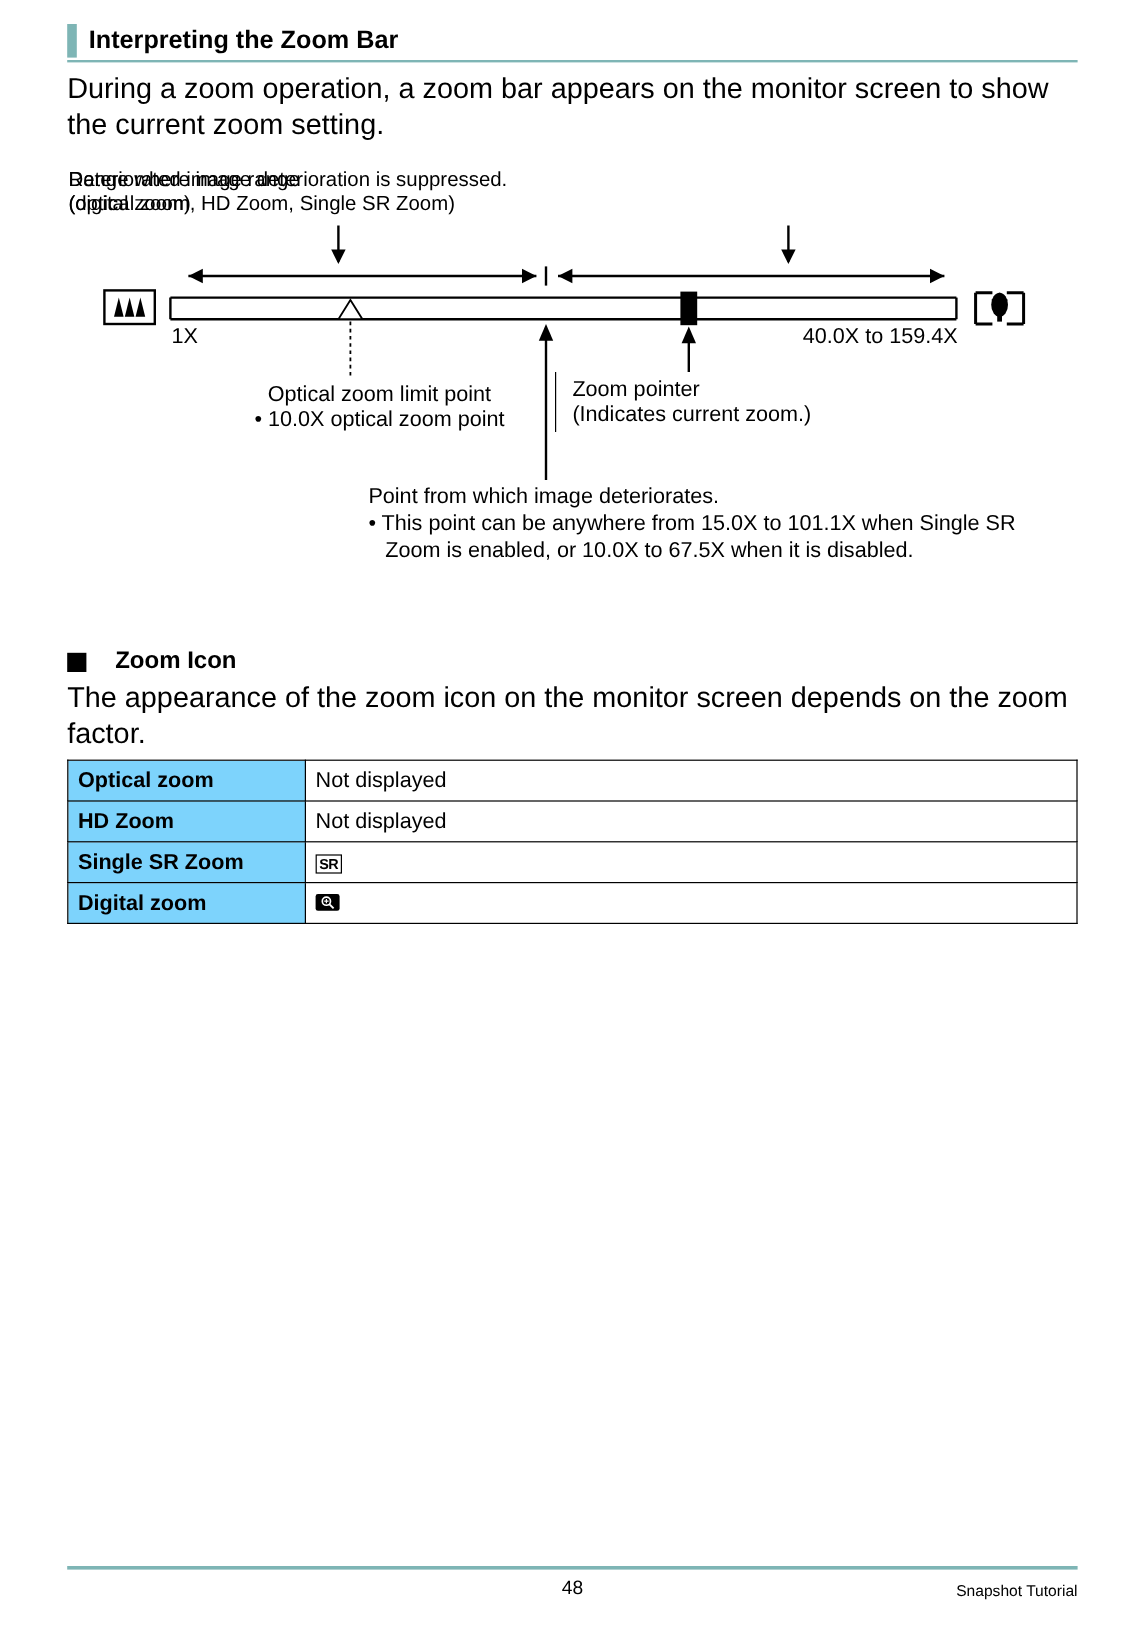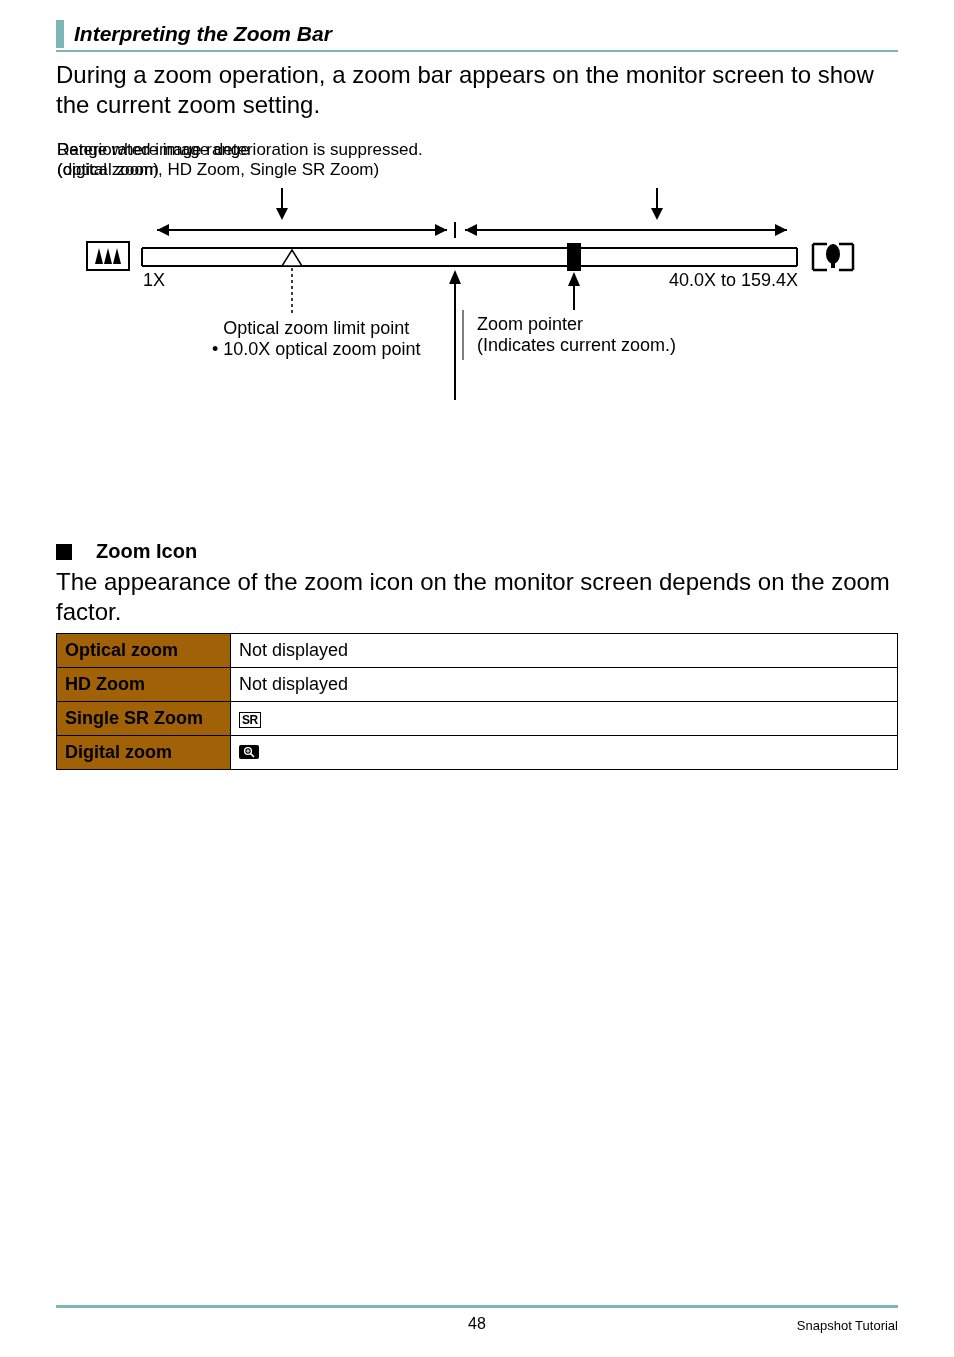--- a/index.html
+++ b/index.html
@@ -13,21 +13,20 @@
   }
   .page {
     padding: 20px 56px 0 56px;
   }
   .heading-bar {
     display: flex;
     align-items: center;
     border-bottom: 2px solid #7eb5b5;
     padding-bottom: 2px;
     margin-bottom: 8px;
-    font-style: italic;
   }
   .heading-marker {
     width: 8px;
     height: 28px;
     background: #7eb5b5;
     margin-right: 10px;
   }
   .heading-text {
     font-size: 21px;
     font-weight: bold;
@@ -65,23 +64,23 @@
     border-collapse: collapse;
     width: 100%;
     margin-top: 6px;
     font-size: 18px;
   }
   table.icon-table td {
     border: 1px solid #000;
     padding: 6px 8px;
   }
   table.icon-table td.label {
-    background: #a16207;
-    font-weight: bold;
-    width: 174px;
+    background: #7dd3fc;
+    font-weight: bold;
+    width: 198px;
   }
   .footer {
     position: absolute;
     bottom: 22px;
     left: 56px;
     right: 56px;
     border-top: 3px solid #7eb5b5;
     display: flex;
     justify-content: center;
     height: 30px;
@@ -206,20 +205,24 @@
       <div>• 10.0X optical zoom point</div>
     </div>
 
     
     <div class="diag-abs" style="left:420px;top:174px;font-size:18px;">
       <div>Zoom pointer</div>
       <div>(Indicates current zoom.)</div>
     </div>
 
     
+    <div class="diag-abs" style="left:250px;top:262px;width:560px;font-size:18px;line-height:1.25;">
+      <div>Point from which image deteriorates.</div>
+      <div style="padding-left:14px;text-indent:-14px;">• This point can be anywhere from 15.0X to 101.1X when Single SR Zoom is enabled, or 10.0X to 67.5X when it is disabled.</div>
+    </div>
   </div>
 
   <div class="sub-heading">
     <div class="sub-box"></div>
     <div class="sub-text">Zoom Icon</div>
   </div>
   <div class="body-text" style="margin-bottom:4px;">The appearance of the zoom icon on the monitor screen depends on the zoom factor.</div>
 
   <table class="icon-table">
     <tbody>

